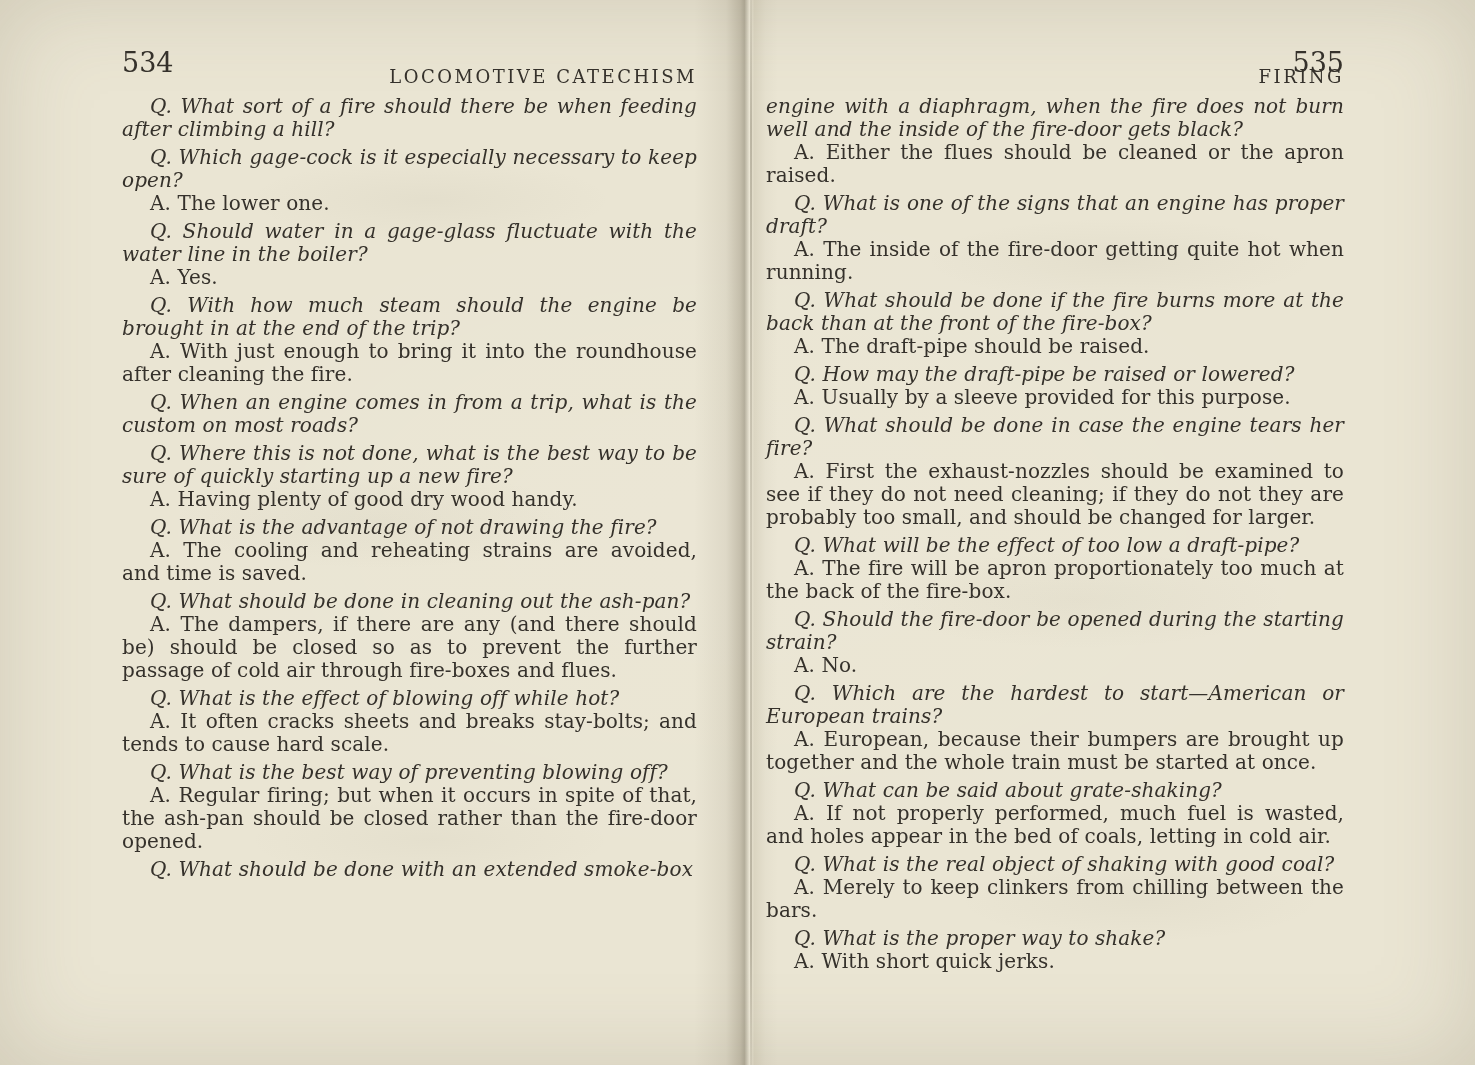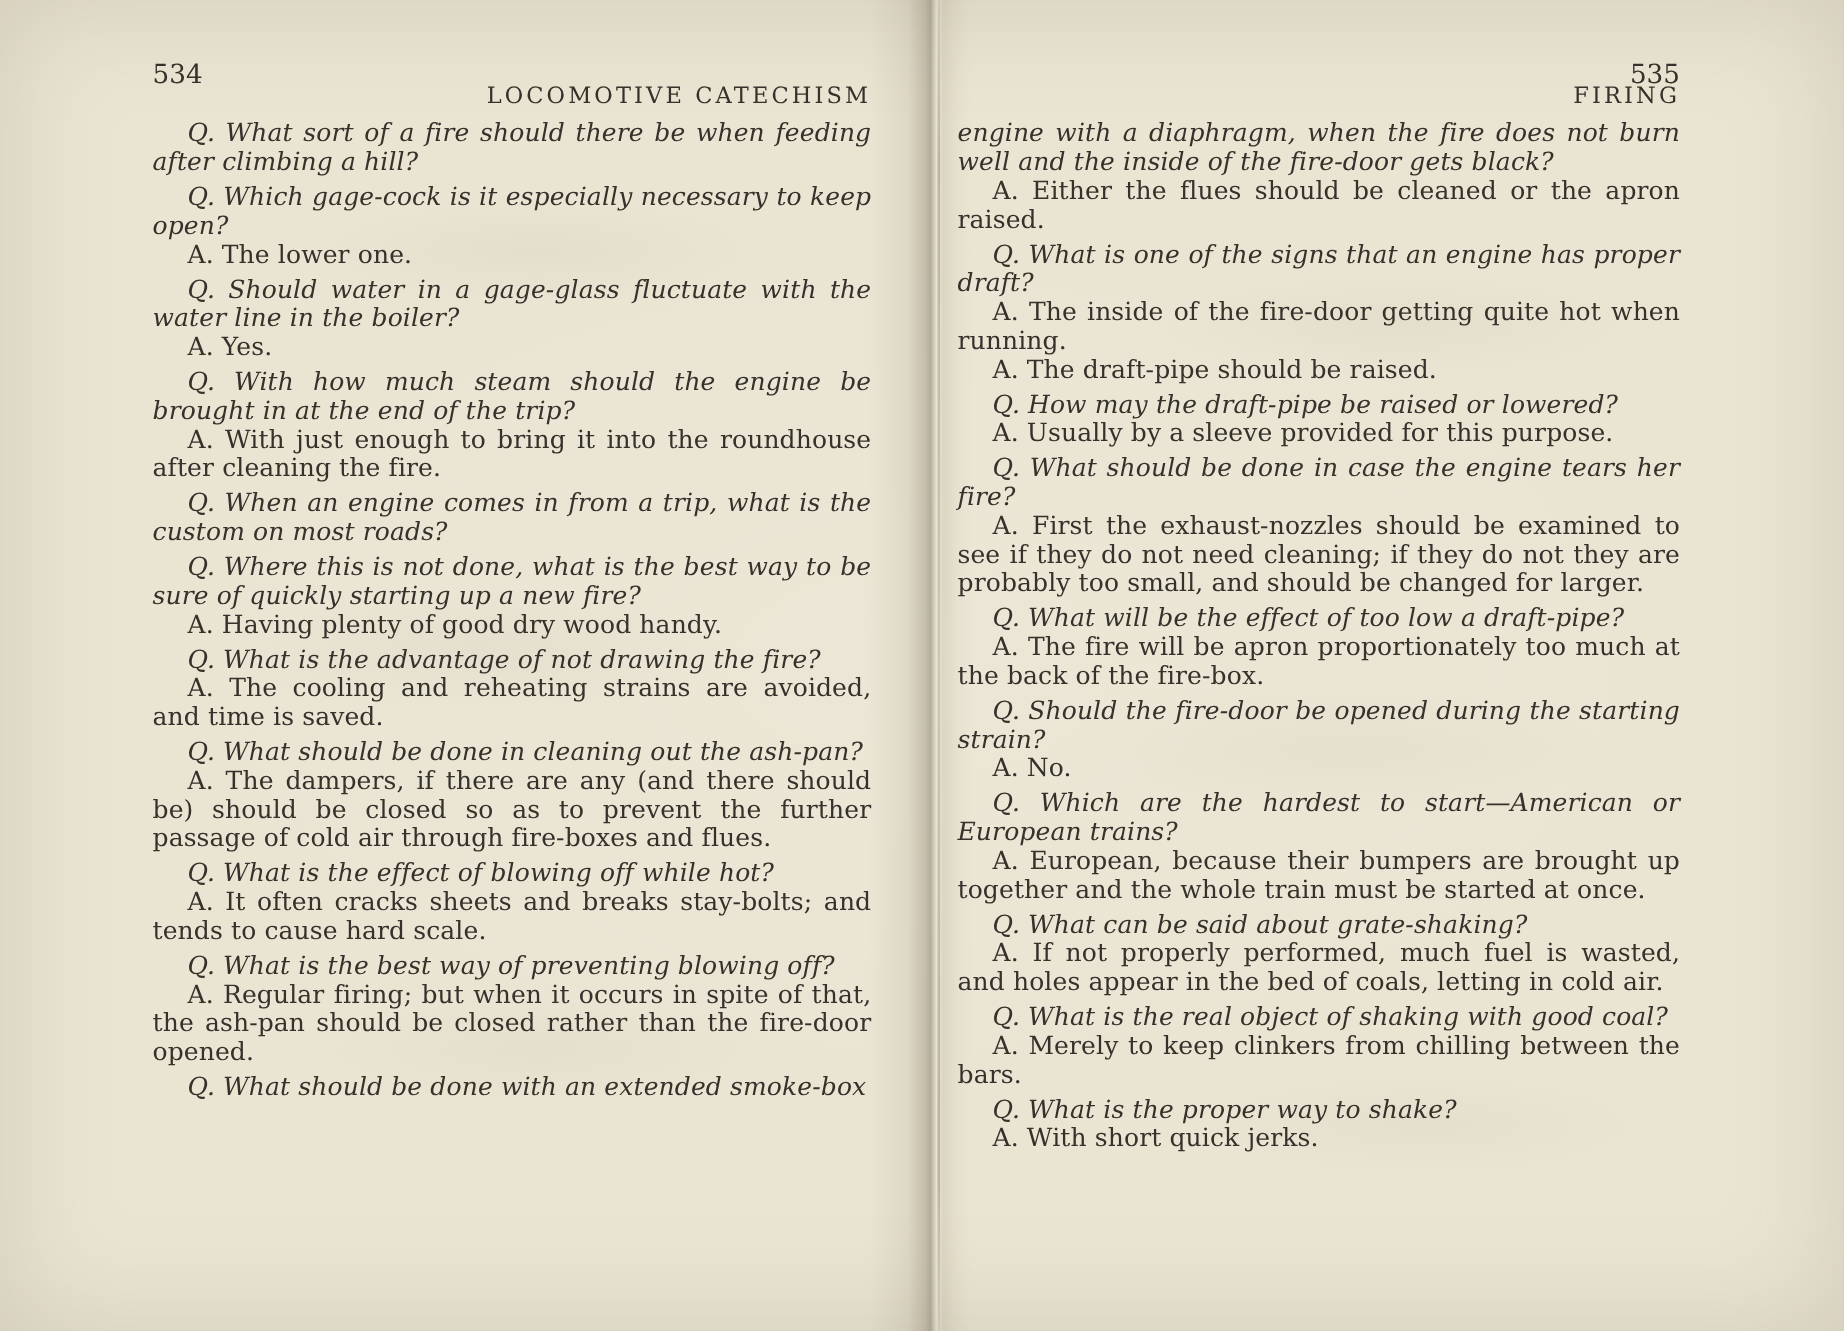--- a/index.html
+++ b/index.html
@@ -90,21 +90,21 @@
     right: 0;
     text-align: right;
     font-size: 18px;
     letter-spacing: 2.5px;
     white-space: pre;
     margin-top: 19px;
   }
   .page-number {
     position: relative;
     z-index: 1;
-    font-size: 21px;
+    font-size: 27px;
   }
   .page-left  .page-number { margin-right: auto; }
   .page-right .page-number { margin-left: auto; }
 
   .page-body {
     margin-top: 24px;
     font-size: 20px;
     line-height: 23px;
   }
   .para {
@@ -165,20 +165,21 @@
     <div class="page-inner">
       <div class="page-header">
         <span class="running-title">FIRING</span>
         <span class="page-number">535</span>
       </div>
       <div class="page-body">
           <p class="para question-continuation">engine with a diaphragm, when the fire does not burn well and the inside of the fire-door gets black?</p>
           <p class="para answer">A. Either the flues should be cleaned or the apron raised.</p>
           <p class="para question">Q. What is one of the signs that an engine has proper draft?</p>
           <p class="para answer">A. The inside of the fire-door getting quite hot when running.</p>
+          <p class="para question">Q. What should be done if the fire burns more at the back than at the front of the fire-box?</p>
           <p class="para answer">A. The draft-pipe should be raised.</p>
           <p class="para question">Q. How may the draft-pipe be raised or lowered?</p>
           <p class="para answer">A. Usually by a sleeve provided for this purpose.</p>
           <p class="para question">Q. What should be done in case the engine tears her fire?</p>
           <p class="para answer">A. First the exhaust-nozzles should be examined to see if they do not need cleaning; if they do not they are probably too small, and should be changed for larger.</p>
           <p class="para question">Q. What will be the effect of too low a draft-pipe?</p>
           <p class="para answer">A. The fire will be apron proportionately too much at the back of the fire-box.</p>
           <p class="para question">Q. Should the fire-door be opened during the starting strain?</p>
           <p class="para answer">A. No.</p>
           <p class="para question">Q. Which are the hardest to start—American or European trains?</p>

